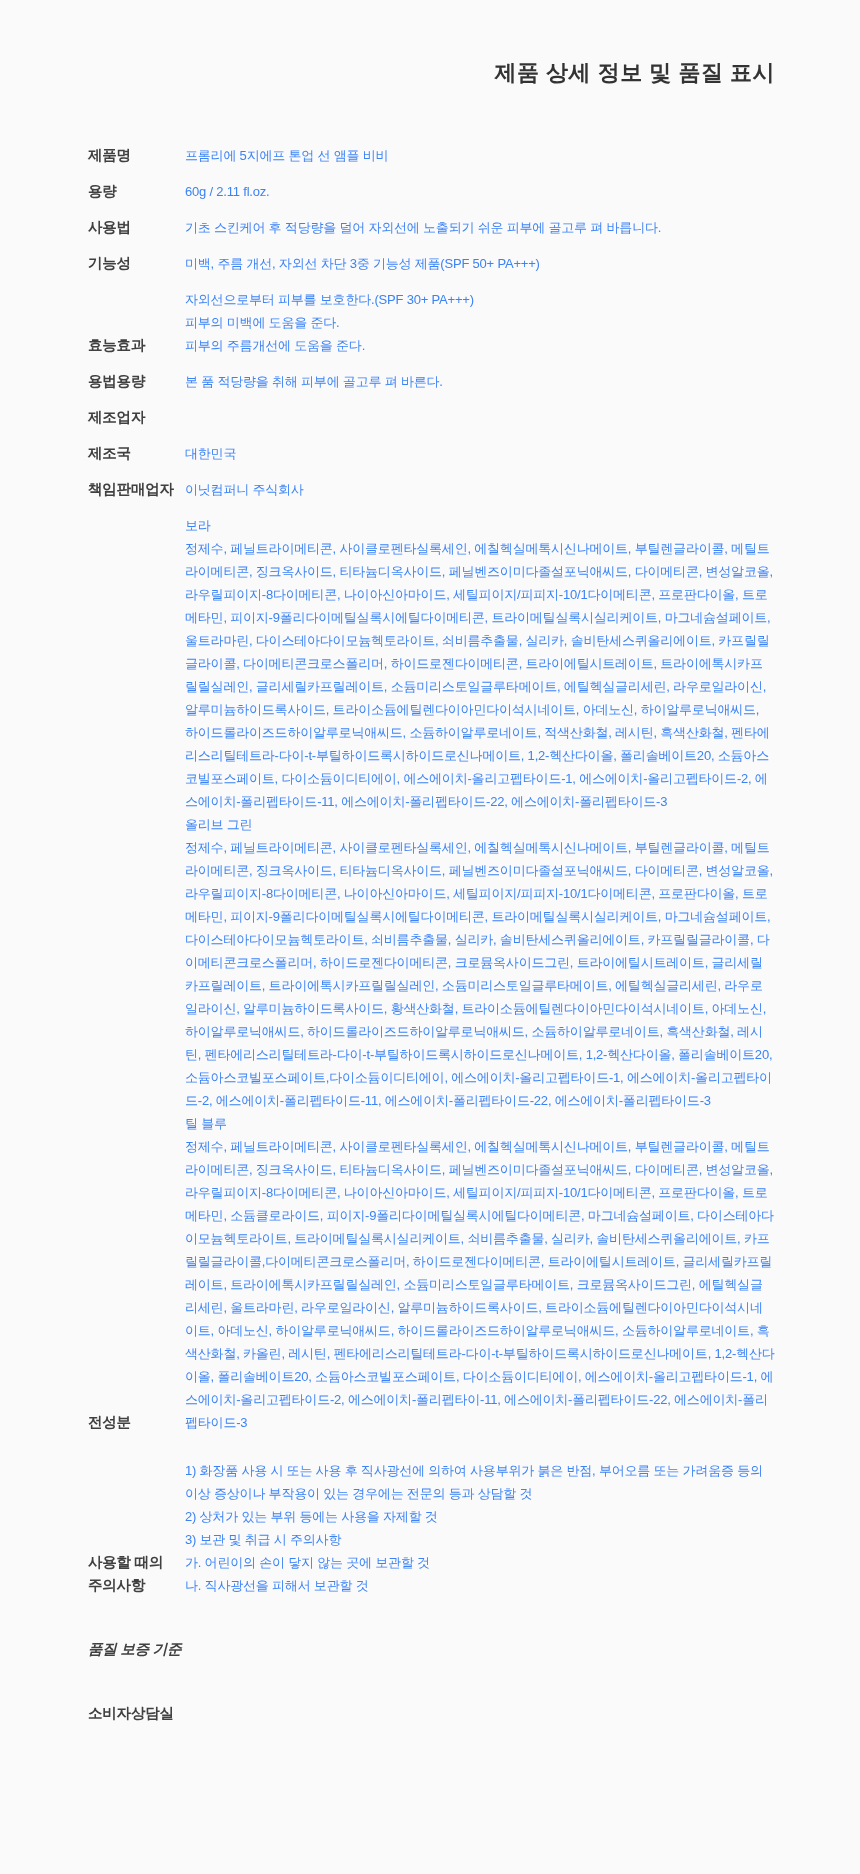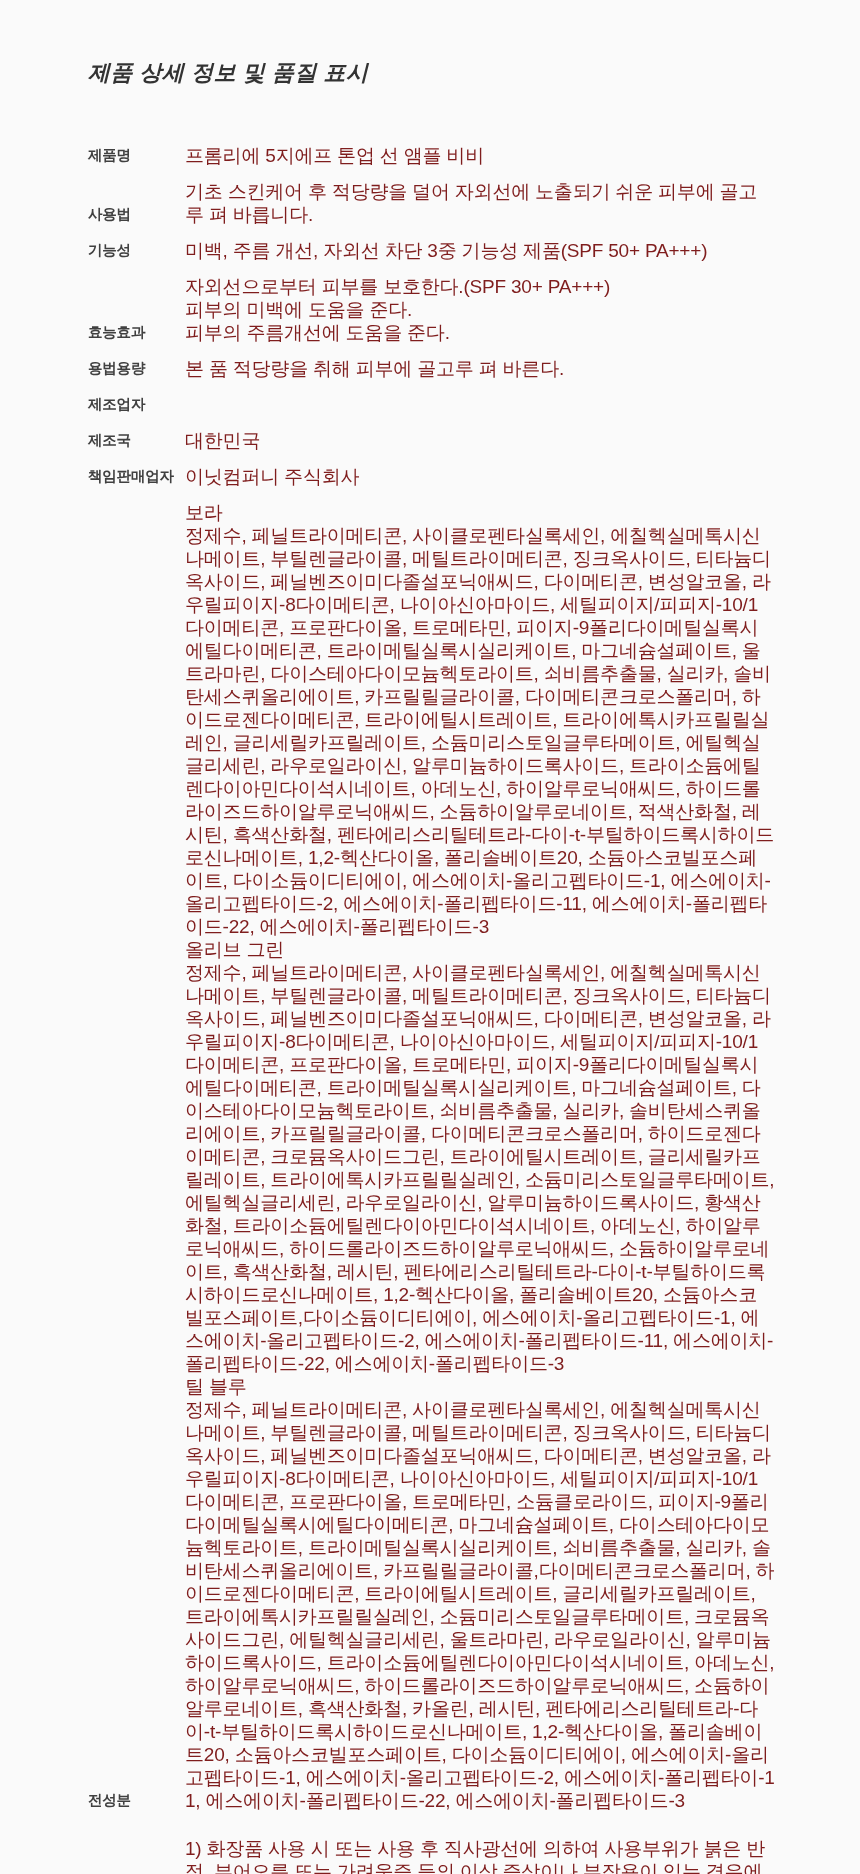--- a/index.html
+++ b/index.html
@@ -13,43 +13,42 @@
     position: relative;
     width: 860px;
     min-height: 1874px;
     box-sizing: border-box;
     padding: 38px 85px 60px 88px;
     background: #fafafa;
     overflow: hidden;
   }
   .title {
     margin: 20px 0 0 0;
-    text-align: left;
+    text-align: right;
     font-size: 22px;
     font-weight: 700;
     color: #333333;
     letter-spacing: 0.5px;
-    font-style: italic;
   }
   .info-table { margin-top: 56px; }
   .row { display: flex; align-items: flex-end; margin-bottom: 13px; }
   .row-label {
     flex: 0 0 97px;
     width: 97px;
     font-size: 14.5px;
     font-weight: 700;
     color: #404040;
     line-height: 23px;
     letter-spacing: -0.2px;
   }
   .row-value {
     flex: 1;
-    font-size: 19px;
+    font-size: 13px;
     line-height: 23px;
-    color: #7f1d1d;
+    color: #3b82f6;
     letter-spacing: -0.2px;
     word-break: break-all;
   }
   .row-value .vline { min-height: 23px; }
   .variant + .variant { }
   .variant-name { line-height: 23px; }
   .variant-ingredients { line-height: 23px; }
   .row-cautions { margin-top: 25px; }
   .row-warranty { margin-top: 18px; min-height: 46px; font-style: italic; }
   .row-consumer { margin-top: 24px; min-height: 40px; }
@@ -61,20 +60,24 @@
 
   <h1 class="title">제품 상세 정보 및 품질 표시</h1>
 
   <div class="info-table">
 
     <div class="row">
       <div class="row-label">제품명</div>
       <div class="row-value">프롬리에 5지에프 톤업 선 앰플 비비</div>
     </div>
 
+    <div class="row">
+      <div class="row-label">용량</div>
+      <div class="row-value">60g / 2.11 fl.oz.</div>
+    </div>
 
     <div class="row">
       <div class="row-label">사용법</div>
       <div class="row-value">기초 스킨케어 후 적당량을 덜어 자외선에 노출되기 쉬운 피부에 골고루 펴 바릅니다.</div>
     </div>
 
     <div class="row">
       <div class="row-label">기능성</div>
       <div class="row-value">미백, 주름 개선, 자외선 차단 3중 기능성 제품(SPF 50+ PA+++)</div>
     </div>

